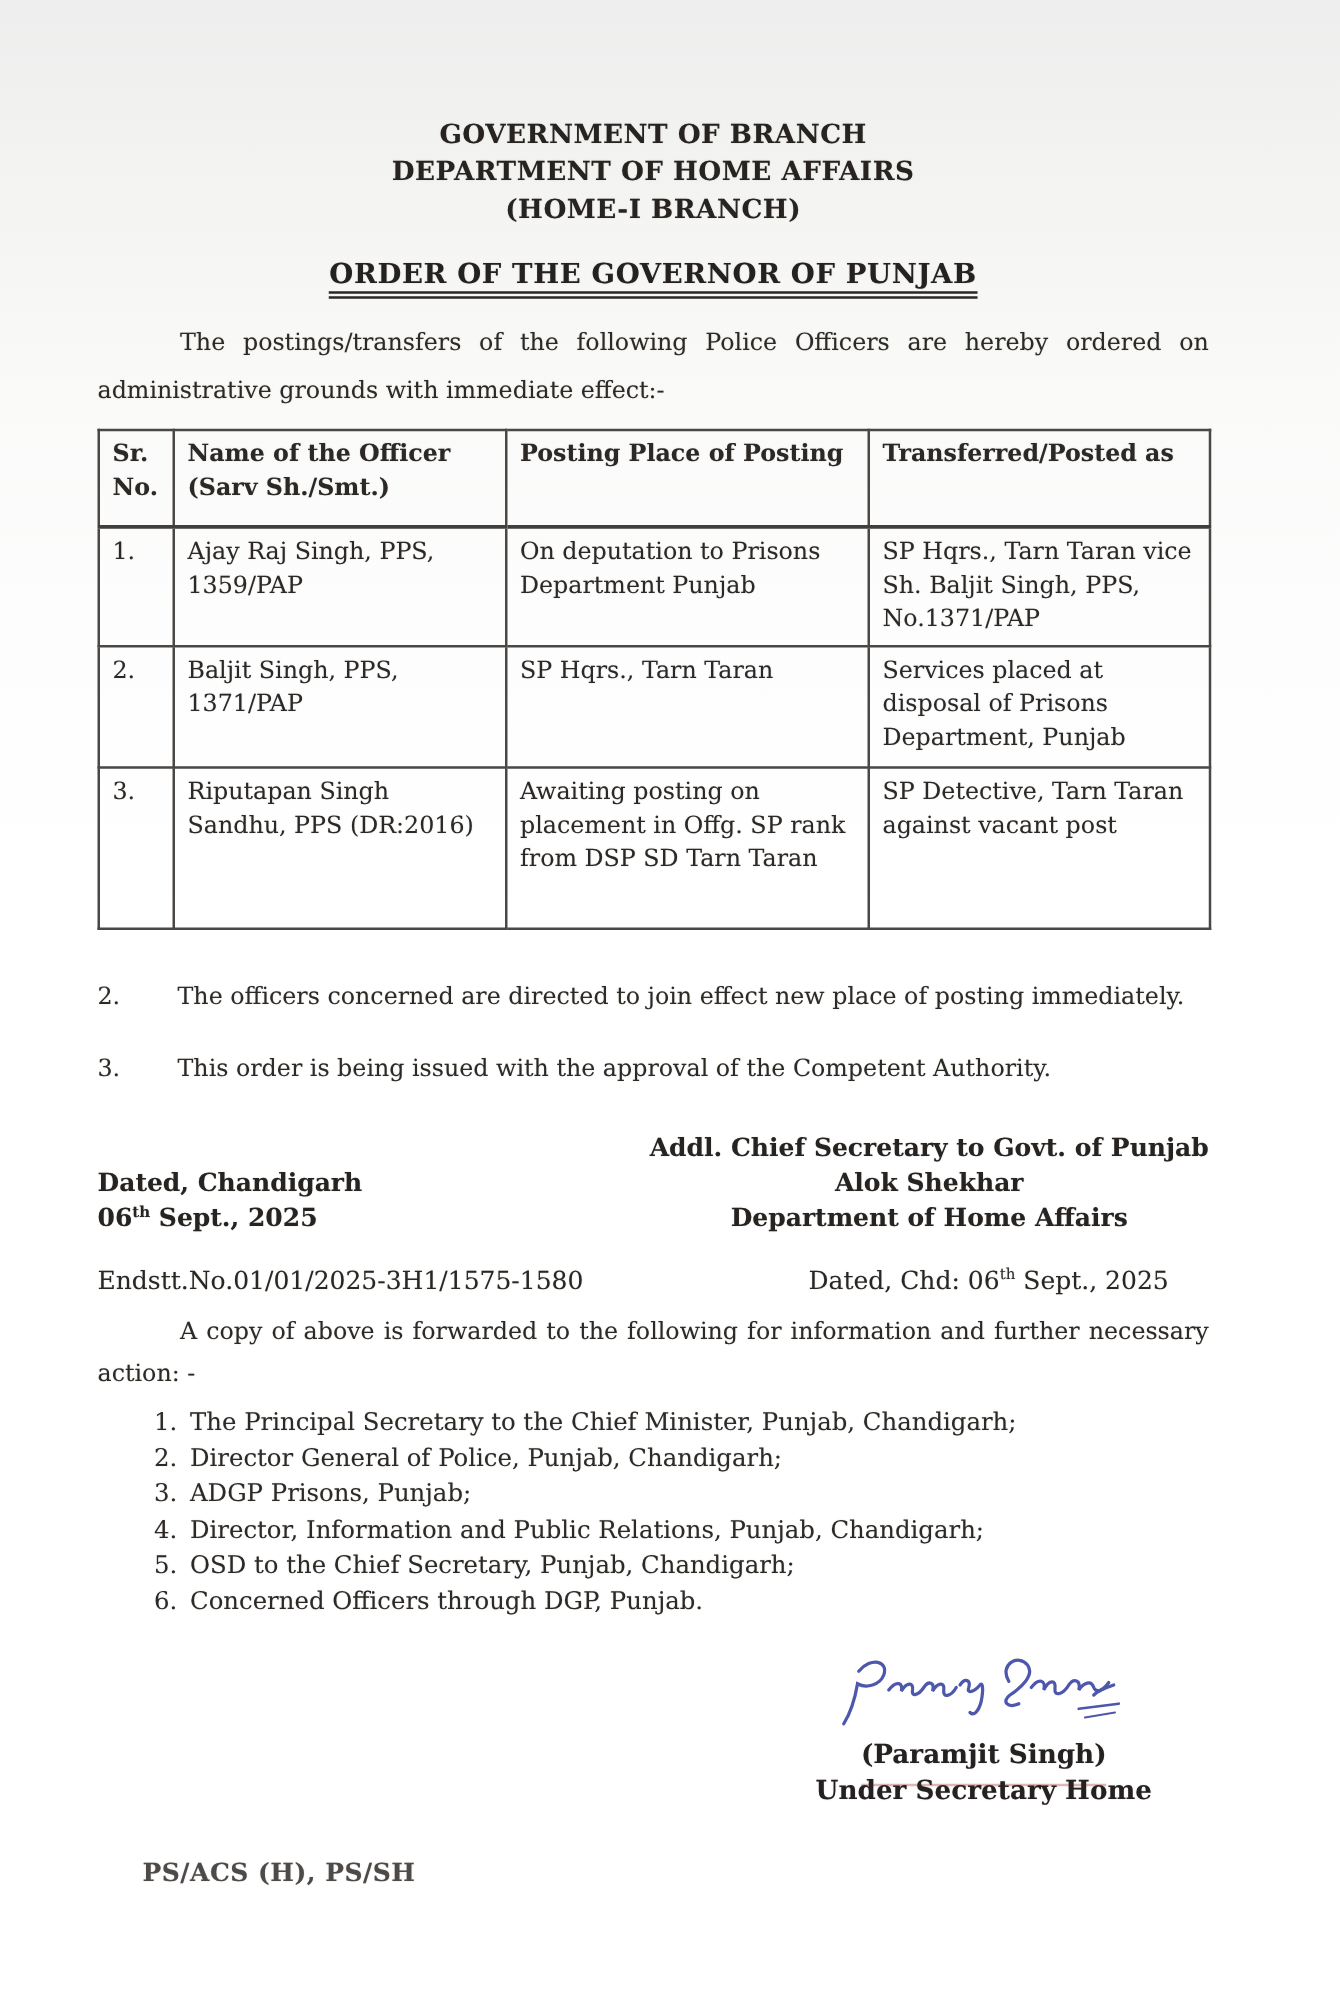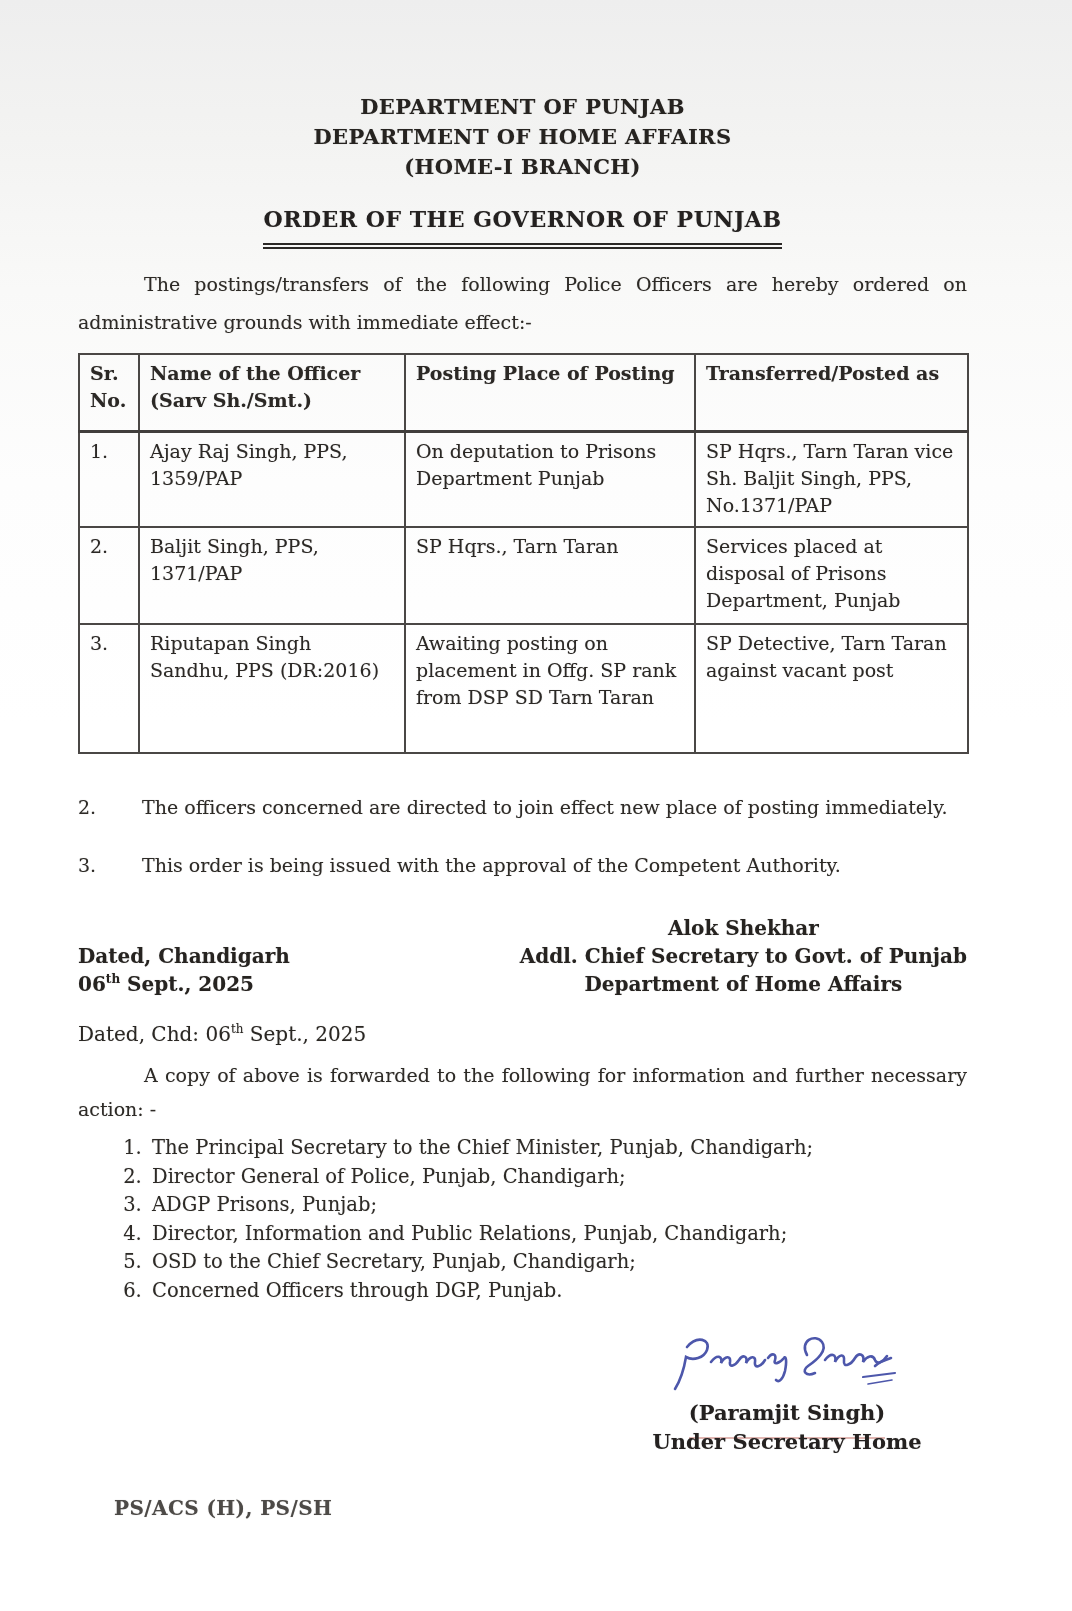--- a/index.html
+++ b/index.html
@@ -11,21 +11,21 @@
   }
   .doc{
     position:absolute;left:78px;top:0;width:889px;padding-top:92px;
     text-shadow:0 0 1px rgba(45,42,38,.28);
   }
   
   .center-head{text-align:center;font-weight:bold;font-size:21px;line-height:30px;letter-spacing:.4px;color:#262320;}
   .order-title-wrap{text-align:center;margin-top:24px;}
   .order-title{
     display:inline-block;font-weight:bold;font-size:22px;letter-spacing:.5px;color:#242120;
-    border-bottom:6px double #2b2826;padding-bottom:11px;
+    border-bottom:6px double #2b2826;padding-bottom:1px;
   }
   
   .body{font-size:19px;line-height:38px;margin:0;color:#2d2a26;}
   .justify{text-align:justify;}
   .indent{text-indent:66px;}
   .intro{margin-top:16px;}
   .pnum{display:inline-block;width:64px;text-indent:0;}
   .para2{margin-top:34px;}
   .para3{margin-top:20px;}
   
@@ -62,21 +62,21 @@
   
   .footer{margin-top:40px;padding-left:36px;font-size:20px;font-weight:700;color:#4d4a47;letter-spacing:.4px;}
 </style>
 </head>
 <body>
 
 <div class="page">
   <div class="doc">
 
     <div class="center-head">
-      <div>DEPARTMENT OF PUNJAB</div>
+      <div>GOVERNMENT OF BRANCH</div>
       <div>DEPARTMENT OF HOME AFFAIRS</div>
       <div>(HOME-I BRANCH)</div>
     </div>
 
     <div class="order-title-wrap">
       <span class="order-title">ORDER OF THE GOVERNOR OF PUNJAB</span>
     </div>
 
     <p class="body justify indent intro">The postings/transfers of the following Police Officers are hereby ordered on administrative grounds with immediate effect:-</p>
 
@@ -118,27 +118,28 @@
     <p class="body justify para2"><span class="pnum">2.</span><span>The officers concerned are directed to join effect new place of posting immediately.</span></p>
 
     <p class="body justify para3"><span class="pnum">3.</span><span>This order is being issued with the approval of the Competent Authority.</span></p>
 
     <div class="signrow">
       <div class="dated">
         <div>Dated, Chandigarh</div>
         <div><span>06</span><sup>th</sup><span> Sept., 2025</span></div>
       </div>
       <div class="signer1">
+        <div>Addl. Chief Secretary to Govt. of Punjab</div>
         <div>Alok Shekhar</div>
-        <div>Addl. Chief Secretary to Govt. of Punjab</div>
         <div>Department of Home Affairs</div>
       </div>
     </div>
 
     <div class="endsttrow">
+      <div>Endstt.No.01/01/2025-3H1/1575-1580</div>
       <div class="right"><span>Dated, Chd: 06</span><sup>th</sup><span> Sept., 2025</span></div>
     </div>
 
     <div class="copywrap">
       <p class="body justify indent" style="line-height:34px">A copy of above is forwarded to the following for information and further necessary action: -</p>
     </div>
 
     <ol class="cclist">
       <li>The Principal Secretary to the Chief Minister, Punjab, Chandigarh;</li>
       <li>Director General of Police, Punjab, Chandigarh;</li>

